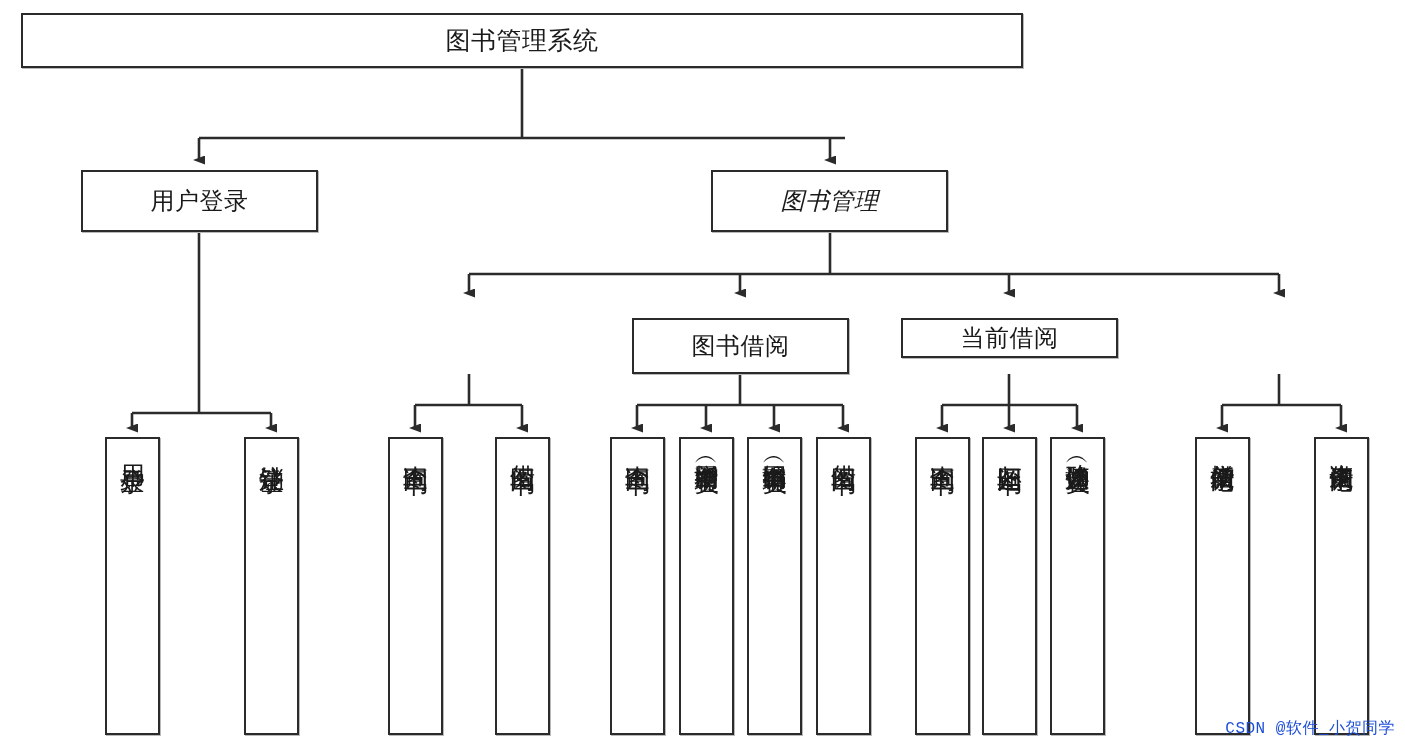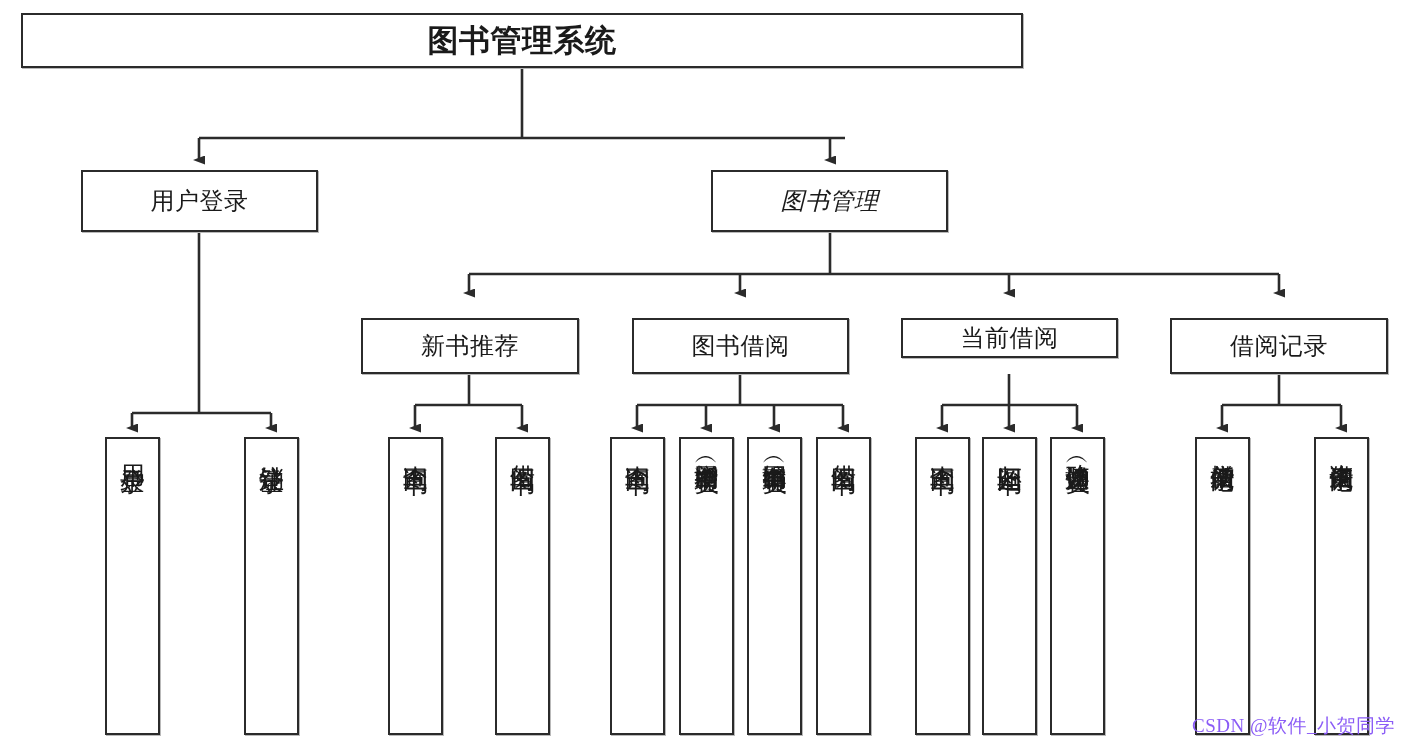--- a/index.html
+++ b/index.html
@@ -42,22 +42,21 @@
     line-height: 1.18;
     text-align: center;
     white-space: nowrap;
   }
   
   .node.horiz .label {
     font-size: 24px;
     letter-spacing: 0.5px;
   }
   .node.root .label {
-    font-size: 31px;
-    font-weight: bold;
+    font-size: 25px;
   }
   
   .node.vert {
     align-items: flex-start;
     justify-content: center;
     padding-top: 6px;
   }
   .node.vert .label {
     writing-mode: vertical-rl;
     text-orientation: upright;
@@ -67,26 +66,26 @@
     white-space: nowrap;
   }
   .node.vert.tall .label {
     font-size: 24px;
     letter-spacing: 1px;
   }
   .watermark {
     position: absolute;
     right: 10px;
     bottom: 8px;
-    font-size: 19px;
-    color: #8b5cf6;
+    font-size: 16px;
+    color: #1d4ed8;
     letter-spacing: 0.5px;
     z-index: 5;
     white-space: nowrap;
-    font-family: Liberation Serif, serif;
+    font-family: Liberation Mono, monospace;
   }
 </style>
 </head>
 <body>
 
 <div id="canvas">
 
   <svg class="edges" viewBox="0 0 1405 747" xmlns="http://www.w3.org/2000/svg">
     <defs>
       <marker id="arr" markerWidth="12" markerHeight="12" refX="4.5" refY="6" orient="auto" markerUnits="userSpaceOnUse">
@@ -142,35 +141,29 @@
   </div>
 
   <div class="node horiz" style="left:81px; top:170px; width:237px; height:62px;">
     <span class="label">用户登录</span>
   </div>
 
   <div class="node horiz" style="left:711px; top:170px; width:237px; height:62px;font-style:italic;">
     <span class="label">图书管理</span>
   </div>
 
-  <div class="node horiz" style="left:361px; top:318px; width:218px; height:56px;">
-    <span class="label">新书推荐</span>
-  </div>
 
   <div class="node horiz" style="left:632px; top:318px; width:217px; height:56px;">
     <span class="label">图书借阅</span>
   </div>
 
   <div class="node horiz" style="left:901px; top:318px; width:217px; height:40px;">
     <span class="label">当前借阅</span>
   </div>
 
-  <div class="node horiz" style="left:1170px; top:318px; width:218px; height:56px;">
-    <span class="label">借阅记录</span>
-  </div>
 
   <div class="node vert" style="left:105px; top:437px; width:55px; height:298px;">
     <span class="label">用户登录</span>
   </div>
 
   <div class="node vert" style="left:244px; top:437px; width:55px; height:298px;">
     <span class="label">注销登录</span>
   </div>
 
   <div class="node vert" style="left:388px; top:437px; width:55px; height:298px;">

